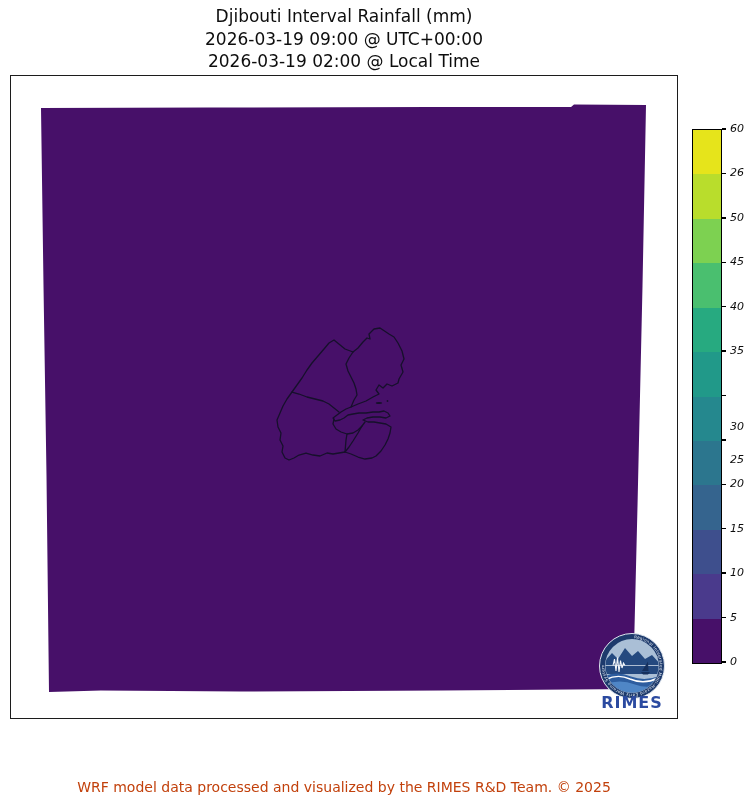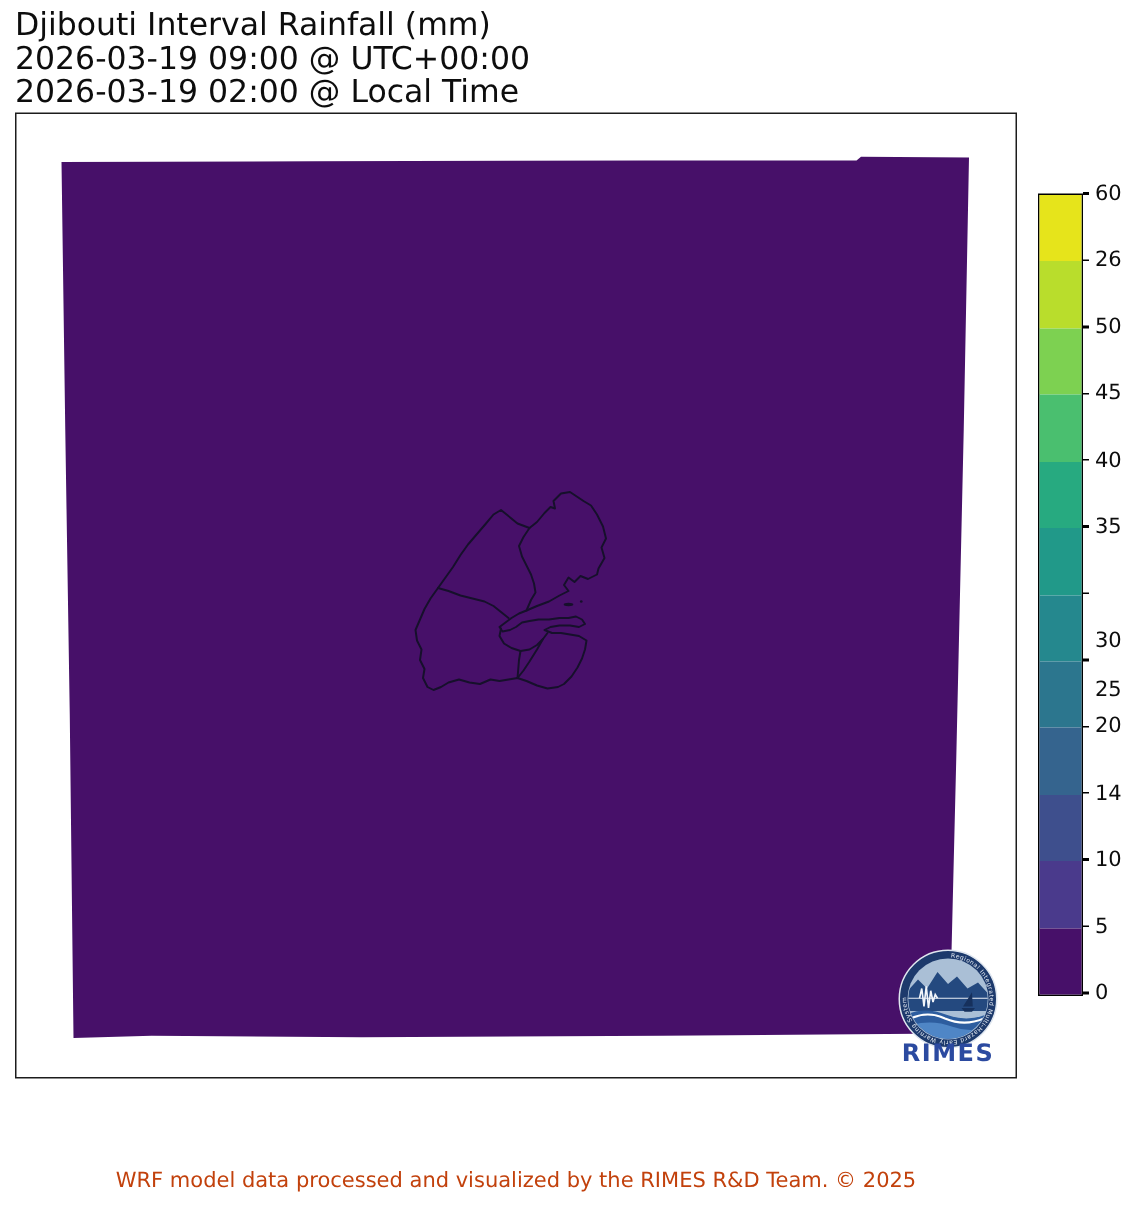--- a/index.html
+++ b/index.html
@@ -1,38 +1,39 @@
 <!DOCTYPE html>
 <html><head>
 <meta charset="utf-8">
 <style>
   html,body{margin:0;padding:0;background:#ffffff;}
   #figure{
     position:relative;width:755px;height:808px;background:#ffffff;overflow:hidden;
     font-family:"DejaVu Sans", sans-serif;color:#111;
   }
   #title-block{
-    position:absolute;top:5px;left:10px;width:668px;text-align:left;
-    font-size:21px;line-height:22.5px;color:#0d0d0d;
+    position:absolute;top:5px;left:10px;width:668px;text-align:center;
+    font-size:17px;line-height:22.5px;color:#0d0d0d;
   }
   #axes-frame{
     position:absolute;left:10px;top:75px;width:668px;height:644px;
     border:1.5px solid #1c1c1c;box-sizing:border-box;background:#ffffff;
   }
   #map-svg{position:absolute;left:0;top:0;}
   
   #colorbar{
     position:absolute;left:692px;top:129px;width:28px;height:533px;
     border:1.2px solid #000;display:flex;flex-direction:column;
   }
   #colorbar-ticks{position:absolute;left:722px;top:129px;width:33px;height:533px;}
   .cb-tick{position:absolute;left:0;width:4px;height:1.4px;background:#000;}
   .cb-label{
-    position:absolute;left:8px;height:18px;line-height:18px;font-size:14px;color:#0d0d0d;
+    position:absolute;left:8px;height:18px;line-height:18px;font-size:11px;color:#0d0d0d;
     white-space:nowrap;
+    font-style:italic;
   }
   
   #logo{position:absolute;left:597px;top:632px;width:70px;height:80px;}
   #footer-text{
     position:absolute;top:779px;left:10px;width:668px;text-align:center;
     font-size:14px;color:#c2410c;
   }
 </style>
 </head>
 <body>
@@ -105,21 +106,21 @@
       <div class="cb-label" style="top: 168.667px;">40</div>
       <div class="cb-tick" style="top: 221.383px;"></div>
       <div class="cb-label" style="top: 213.083px;">35</div>
       <div class="cb-tick" style="top: 265.8px;"></div>
       <div class="cb-label" style="top: 273px; margin-top: 16px;">30</div>
       <div class="cb-tick" style="top: 310.217px;"></div>
       <div class="cb-label" style="top: 301.917px; margin-top: 20px;">25</div>
       <div class="cb-tick" style="top: 354.633px;"></div>
       <div class="cb-label" style="top: 346.333px;">20</div>
       <div class="cb-tick" style="top: 399.05px;"></div>
-      <div class="cb-label" style="top: 390.75px;">14</div>
+      <div class="cb-label" style="top: 390.75px;">15</div>
       <div class="cb-tick" style="top: 443.467px;"></div>
       <div class="cb-label" style="top: 435.167px;">10</div>
       <div class="cb-tick" style="top: 487.883px;"></div>
       <div class="cb-label" style="top: 479.583px;">5</div>
       <div class="cb-tick" style="top: 532.3px;"></div>
       <div class="cb-label" style="top: 524px;">0</div>
     </div>
 
   <svg id="logo" viewBox="0 0 70 80">
     <defs>

